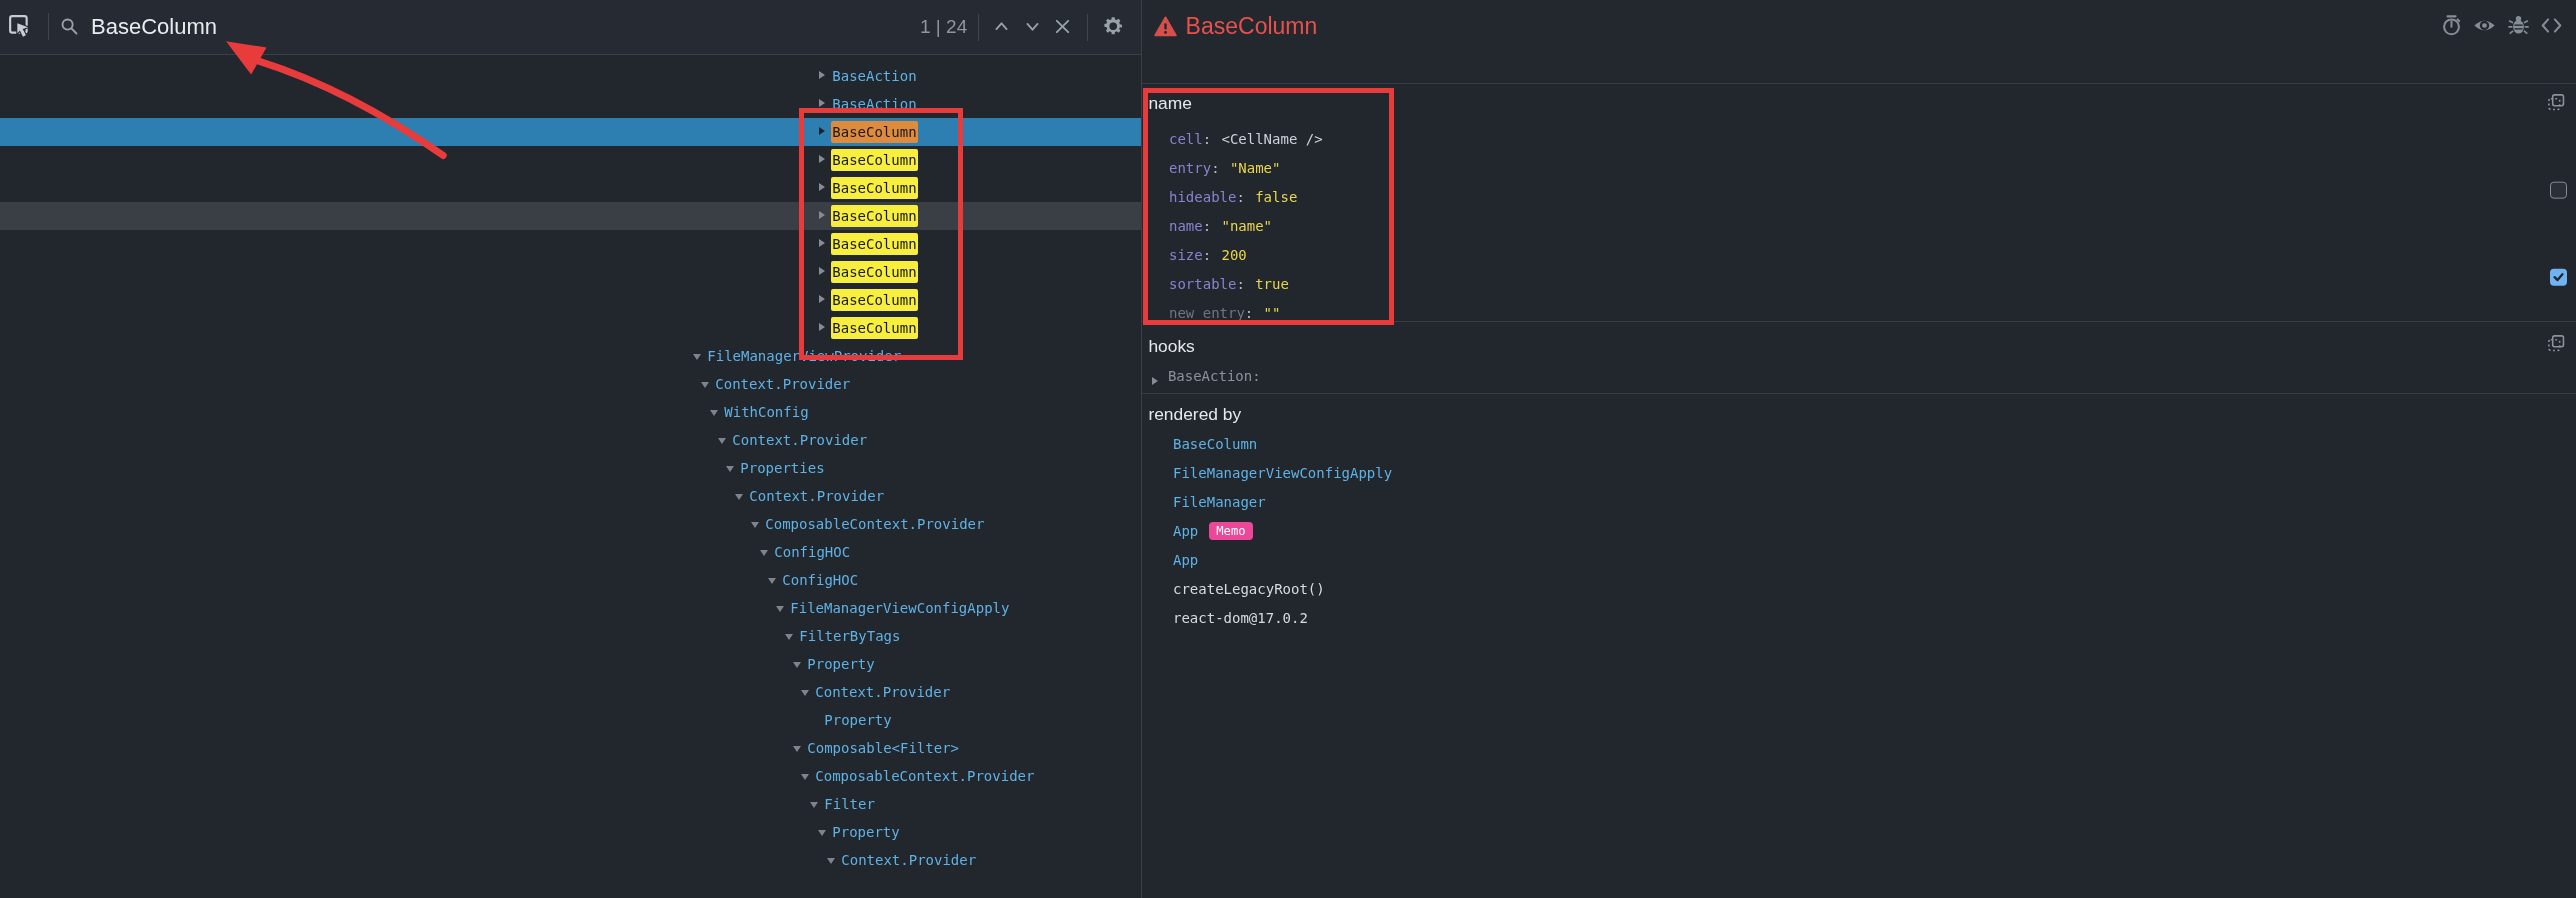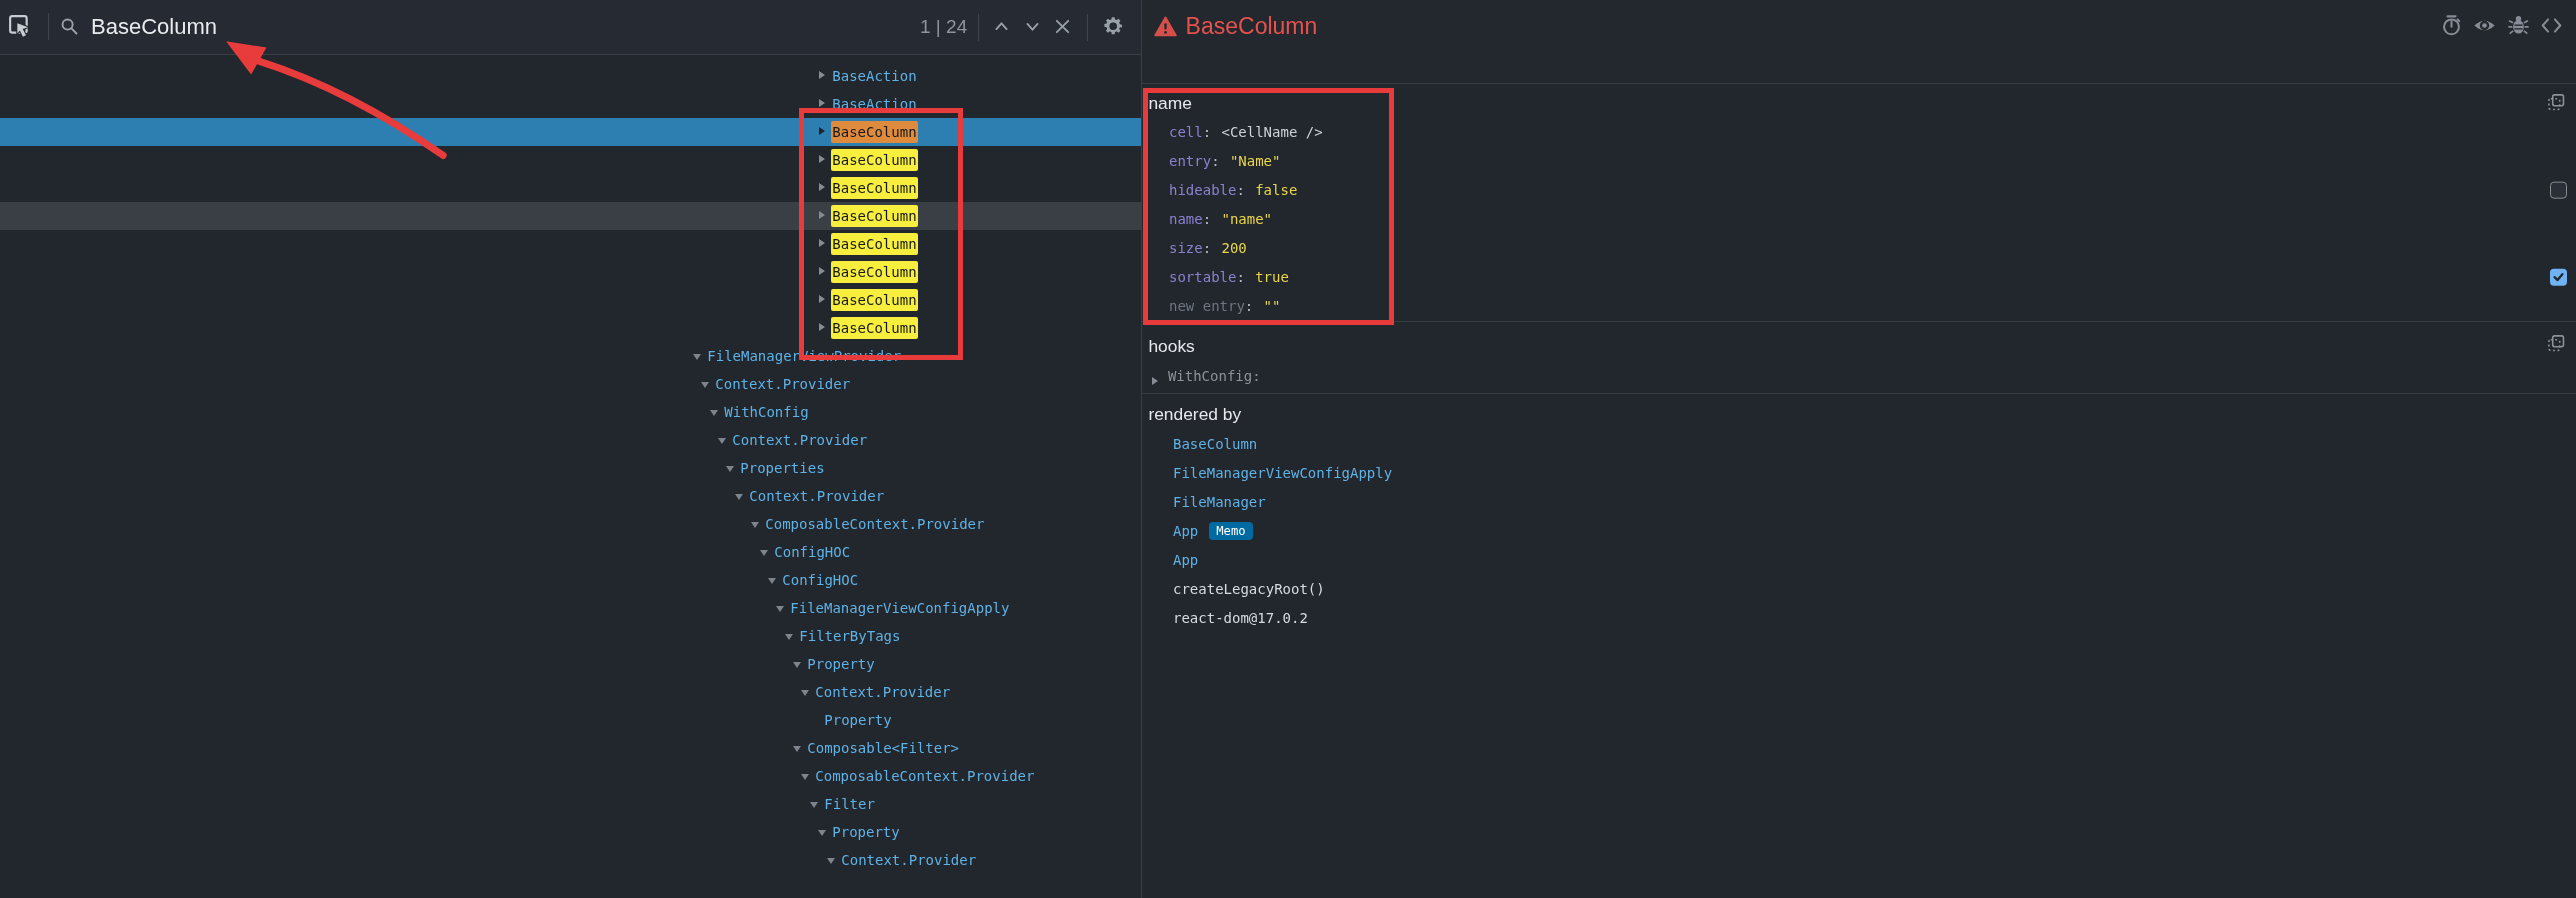--- a/index.html
+++ b/index.html
@@ -40,39 +40,39 @@
   .caret.expanded::before{ content:""; position:absolute; left:0; top:-2.6px;
     border-top:6.4px solid #7d848d; border-left:4.5px solid transparent; border-right:4.5px solid transparent; }
   .tlabel{ padding:3.2px 1.3px; border-radius:1.9px; }
   .hl-match{ background:#f8ee3e; color:#17191c; }
   .hl-current{ background:#df8b3e; color:#17191c; }
 
   
   .rsection{ position:absolute; left:1142px; right:0; }
   .sec-label{ font-size:17.4px; color:#e6e9ec; padding-left:6.4px; height:29px; display:flex; align-items:center; }
   .hdiv{ position:absolute; left:1142px; right:0; height:1.3px; background:#383d45; }
-  .prow{ height:29px; display:flex; align-items:center; font-family:"DejaVu Sans Mono",monospace;
+  .prow{ height:29px; display:flex; align-items:flex-end; font-family:"DejaVu Sans Mono",monospace;
     font-size:14px; padding-left:27px; position:relative; }
   .pkey{ color:#8a82cf; }
   .pkey.muted{ color:#6e7681; }
   .pcolon{ color:#b7bdc5; padding-right:10.3px; }
   .pval-element{ color:#ccd2da; }
   .pval-string,.pval-boolean,.pval-number,.pval-new-entry{ color:#e9d64b; }
   .row-editor{ position:absolute; right:9px; top:50%; transform:translateY(-50%); cursor:pointer; }
   .cbx{ width:16.7px; height:16.7px; border-radius:3.9px; display:block; }
   .cbx.unchecked{ background:#2b3038; border:1.3px solid #878e96; }
   .cbx.checked{ background:#71b2f2; display:flex; align-items:center; justify-content:center; }
   .copy-btn{ position:absolute; right:10.3px; top:7.7px; cursor:pointer; }
   .hookrow{ height:29px; display:flex; align-items:center; padding-left:9px;
     font-family:"DejaVu Sans Mono",monospace; font-size:14px; color:#8b929b; }
   .hookrow .caret{ margin-right:3.9px; }
   .rbrow{ height:29px; display:flex; align-items:center; padding-left:31px;
     font-family:"DejaVu Sans Mono",monospace; font-size:14px; cursor:pointer; }
   .rb-component{ color:#5fb2e5; } .rb-plain{ color:#d6dbe2; }
-  .badge{ margin-left:10.3px; background:#0369a1; color:#ffffff; font-size:12.2px;
+  .badge{ margin-left:10.3px; background:#ec4899; color:#ffffff; font-size:12.2px;
     padding:1.9px 7.7px; border-radius:3.9px; }
 
   
   .ann-box{ position:absolute; border:5.1px solid #e83c3c; z-index:50; pointer-events:none; }
   #ann-arrow{ position:absolute; left:0; top:0; z-index:51; pointer-events:none; }
   svg{ display:block; }
 </style>
 </head>
 <body>
 
@@ -268,21 +268,21 @@
       <rect x="9" y="3" width="17" height="17" rx="3" fill="none" stroke="#8b929b" stroke-width="2.5"></rect>
     </svg>
   </span>
 </div>
 <div class="hdiv" style="top:321px;"></div>
 
 <div class="rsection" id="hooks-section" style="top:326px; height:70px;">
   <div class="sec-label" style="margin-top:6.4px;">hooks</div>
   <div class="hookrow">
     <span class="caret collapsed" style="top:6.4px;"></span>
-    <span>WithConfig:</span>
+    <span>BaseAction:</span>
   </div>
   <span class="copy-btn">
     <svg width="19" height="19" viewBox="0 0 30 30">
       <rect x="3" y="9" width="17" height="17" rx="3" fill="none" stroke="#8b929b" stroke-width="2.5" stroke-dasharray="3 4"></rect>
       <rect x="9" y="3" width="17" height="17" rx="3" fill="none" stroke="#8b929b" stroke-width="2.5"></rect>
     </svg>
   </span>
 </div>
 <div class="hdiv" style="top:393px;"></div>
 

